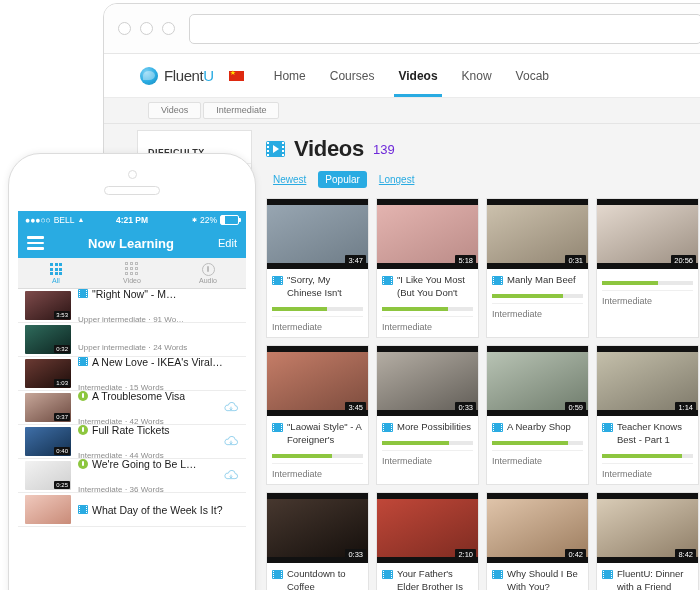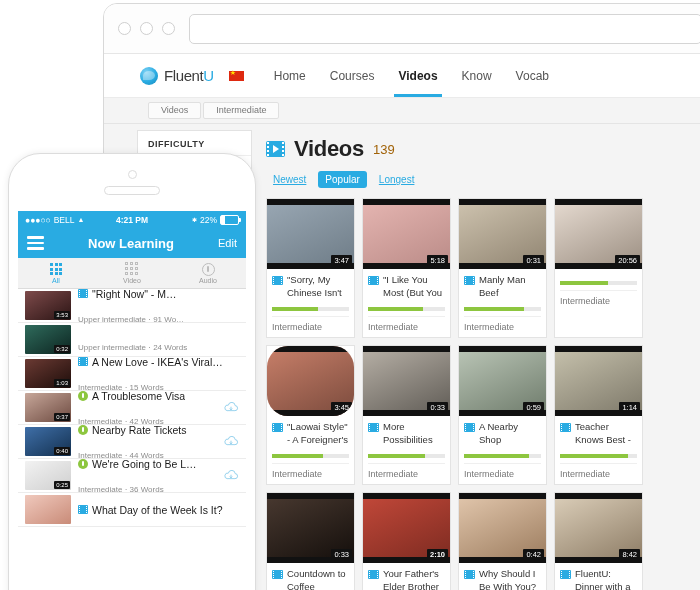--- a/index.html
+++ b/index.html
@@ -77,21 +77,21 @@
   }
 
   
   #content-row{display:flex;background:#f4f4f4;height:500px;}
   #filter-sidebar{
     width:115px;margin-left:33px;margin-top:6px;background:#fff;
     border:1px solid #e2e2e2;height:60px;box-sizing:border-box;flex:0 0 auto;
   }
   .filter-title{
     font-size:9px;font-weight:bold;color:#333;letter-spacing:.5px;
-    padding:8px 10px 6px 10px;border-bottom:1px solid #eee;
+    padding:8px 10px 6px 10px;border-bottom:1px solid #eee;margin-top:8px;
   }
   .filter-opt{font-size:10px;color:#555;padding:6px 10px;}
 
   #videos-main{flex:1;padding:12px 0 0 14px;box-sizing:border-box;}
   #videos-head{display:flex;align-items:center;gap:9px;}
   .vid-badge{
     width:19px;height:16px;background:#29abe2;border-radius:2px;position:relative;flex:0 0 auto;
     display:flex;align-items:center;justify-content:center;
   }
   .vid-badge:before{
@@ -100,32 +100,32 @@
   }
   .vid-badge:after{
     content:"";position:absolute;right:1px;top:1px;bottom:1px;width:2px;
     background:repeating-linear-gradient(#fff 0 2px,#29abe2 2px 4px);
   }
   .vid-badge span{
     width:0;height:0;border-left:6px solid #fff;border-top:4px solid transparent;
     border-bottom:4px solid transparent;position:relative;z-index:2;margin-left:1px;
   }
   #videos-title{font-size:22px;font-weight:bold;color:#222;letter-spacing:-.3px;}
-  #videos-count{font-size:13px;color:#a16207;}
+  #videos-count{font-size:13px;color:#6d28d9;}
 
   #sort-tabs{display:flex;gap:5px;margin:9px 0 10px 0;align-items:center;}
   .sort-tab{
     font-size:10px;color:#29abe2;padding:3px 7px;border-radius:3px;cursor:pointer;
     text-decoration:underline;
   }
   .sort-tab.active{background:#29abe2;color:#fff;text-decoration:none;}
 
   #video-grid{display:flex;flex-wrap:wrap;gap:7px;}
   .vcard{
-    width:89px;background:#fff;border:1px solid #e3e3e3;box-sizing:border-box;
+    width:103px;background:#fff;border:1px solid #e3e3e3;box-sizing:border-box;
     padding:0 0 5px 0;
   }
   .vthumb{
     width:100%;height:70px;position:relative;overflow:hidden;background:#333;
   }
   .vthumb .bars{position:absolute;left:0;right:0;top:0;height:6px;background:#111;}
   .vthumb .bars.bot{top:auto;bottom:0;}
   .dur{
     position:absolute;right:2px;bottom:3px;background:#111;color:#fff;
     font-size:7.5px;padding:1px 3px;border-radius:1px;line-height:1.2;
@@ -350,21 +350,21 @@
               <span class="dur">20:56</span>
             </div>
             <div class="vmeta">
               <div class="pbar">
                 <i style="width:62%"></i>
               </div>
               <div class="vlevel">Intermediate</div>
             </div>
           </div>
           <div class="vcard">
-            <div class="vthumb" style="background:linear-gradient(155deg,#c9806a 0%,#7a4a3c 100%);border-radius:21px;">
+            <div class="vthumb" style="background:linear-gradient(155deg,#c9806a 0%,#7a4a3c 100%);">
               <div class="bars"></div>
               <div class="bars bot"></div>
               <span class="dur">3:45</span>
             </div>
             <div class="vmeta">
               <div class="vtitle-row">
                 <span class="mini-film"></span>
                 <span class="vtitle">"Laowai Style" - A Foreigner's Gangnam</span>
               </div>
               <div class="pbar">
@@ -431,21 +431,21 @@
               <span class="dur">0:33</span>
             </div>
             <div class="vmeta">
               <div class="vtitle-row">
                 <span class="mini-film"></span>
                 <span class="vtitle">Countdown to Coffee</span>
               </div>
             </div>
           </div>
           <div class="vcard">
-            <div class="vthumb" style="background:linear-gradient(155deg,#c4493a 0%,#7b2a20 100%);font-weight:bold;">
+            <div class="vthumb" style="background:linear-gradient(155deg,#c4493a 0%,#7b2a20 100%);">
               <div class="bars"></div>
               <div class="bars bot"></div>
               <span class="dur">2:10</span>
             </div>
             <div class="vmeta">
               <div class="vtitle-row">
                 <span class="mini-film"></span>
                 <span class="vtitle">Your Father's Elder Brother Is Called What</span>
               </div>
             </div>
@@ -603,21 +603,21 @@
             <path d="M10 6v4m0 0l-1.6-1.7M10 10l1.6-1.7" fill="none" stroke="#7cc6e8" stroke-width="1"></path>
           </svg>
         </div>
         <div class="prow">
           <div class="pthumb" style="background:linear-gradient(150deg,#3f6fa8 0%,#13304f 100%);">
             <span class="pdur">0:40</span>
           </div>
           <div class="pbody">
             <div class="ptitle-row">
               <span class="p-icon-audio"></span>
-              <span class="ptitle">Nearby Rate Tickets</span>
+              <span class="ptitle">Full Rate Tickets</span>
             </div>
             <div class="psub">Intermediate  ·  44 Words</div>
           </div>
           <svg class="cloud" viewBox="0 0 20 14">
             <path d="M5 11h10a3.2 3.2 0 0 0 .3-6.4A4.4 4.4 0 0 0 6.6 4 3.5 3.5 0 0 0 5 11z" fill="none" stroke="#7cc6e8" stroke-width="1"></path>
             <path d="M10 6v4m0 0l-1.6-1.7M10 10l1.6-1.7" fill="none" stroke="#7cc6e8" stroke-width="1"></path>
           </svg>
         </div>
         <div class="prow">
           <div class="pthumb" style="background:linear-gradient(150deg,#f2f2f2 0%,#cfcfcf 100%);">

